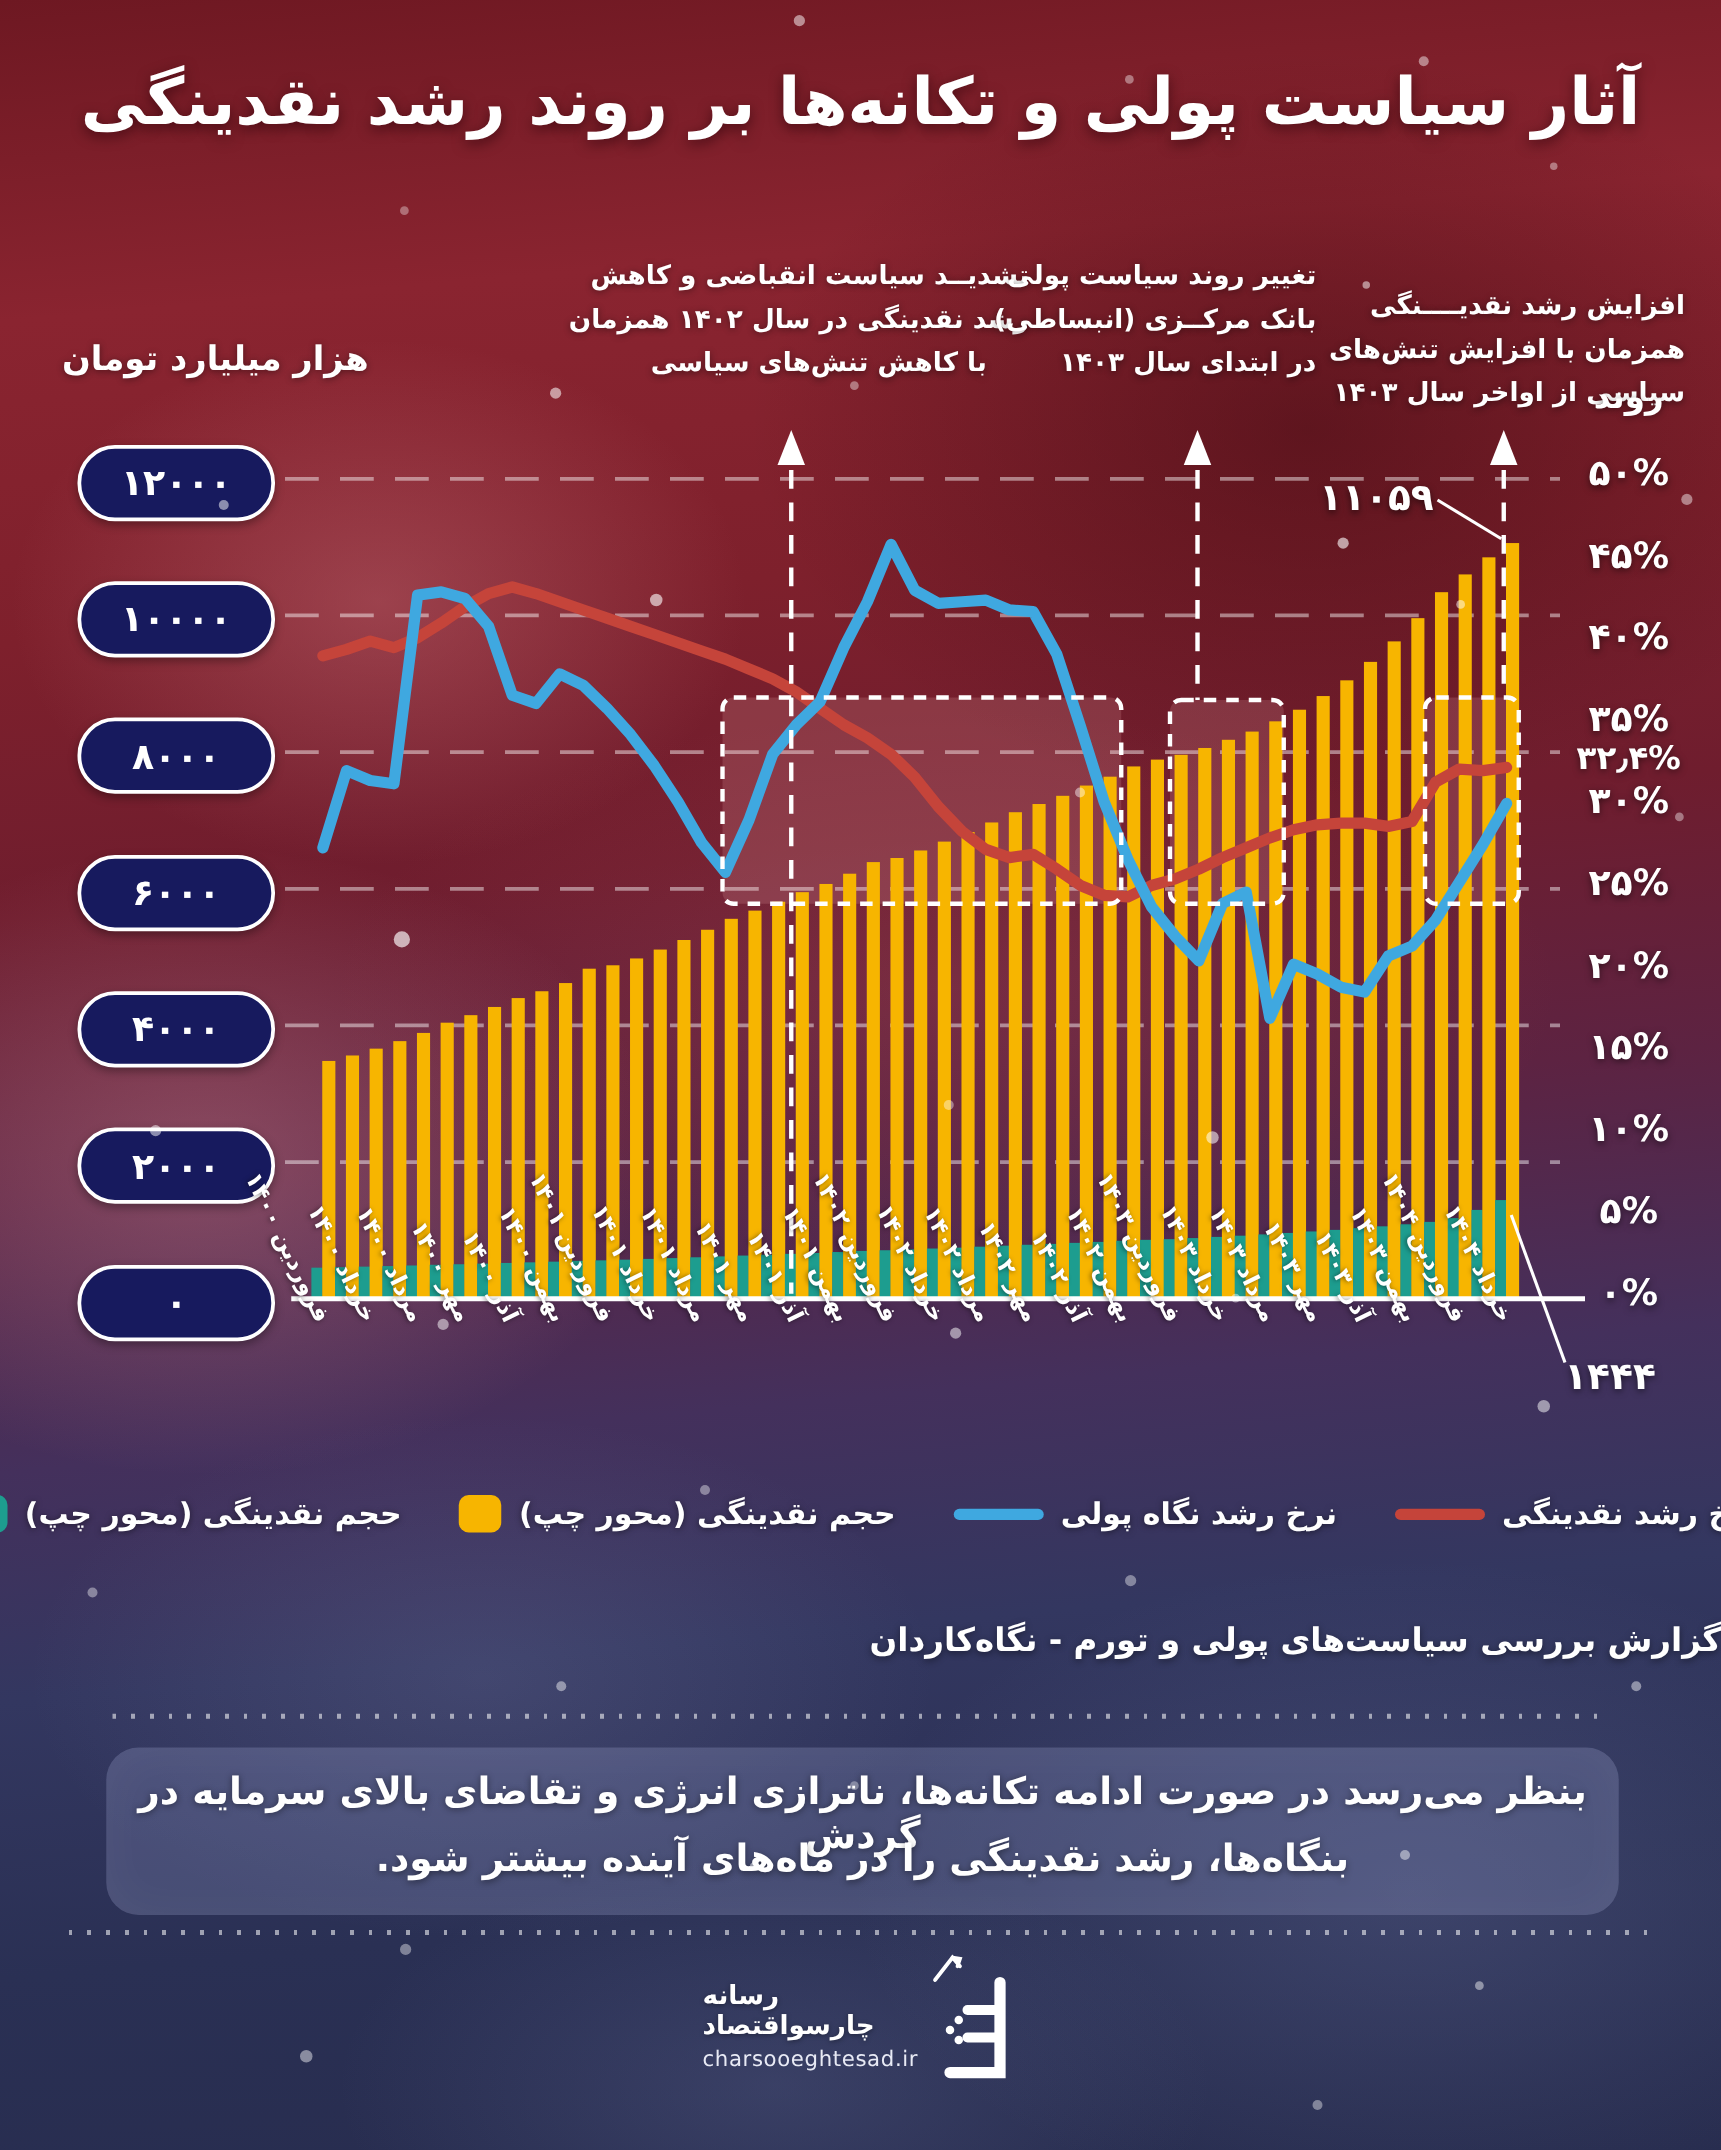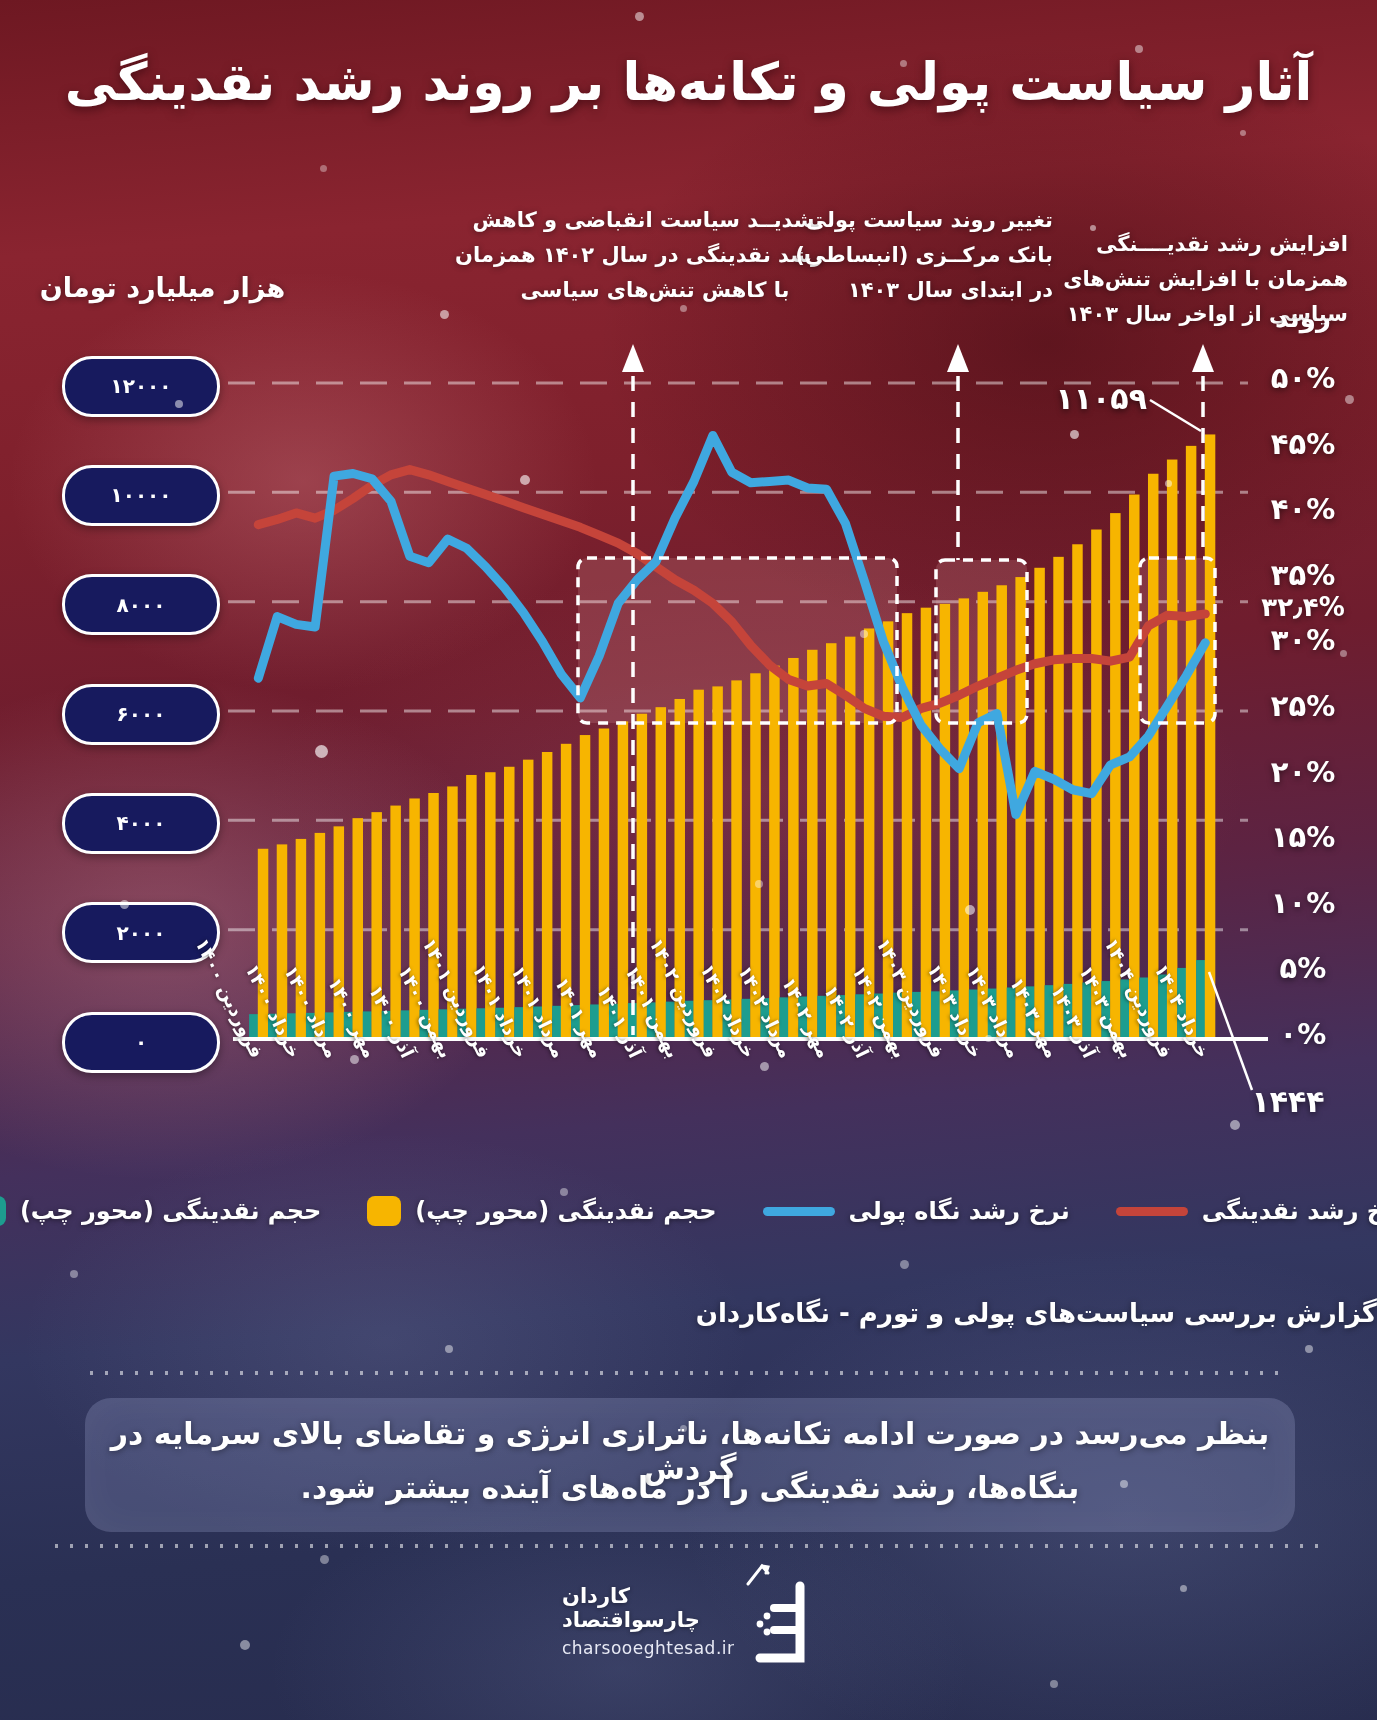--- a/index.html
+++ b/index.html
@@ -20,25 +20,25 @@
       radial-gradient(ellipse 640px 380px at 82% 88%, rgba(140,150,200,.20), transparent 70%),
       radial-gradient(ellipse 500px 260px at 45% 97%, rgba(120,128,175,.22), transparent 70%);
   }
   .txt{position:absolute;color:#fff;text-shadow:0 1px 6px rgba(0,0,0,.45);}
   #title{top:52px;left:0;right:0;text-align:center;font-size:52px;font-weight:900;letter-spacing:-1px;text-shadow:0 3px 10px rgba(40,0,8,.6);}
   .anno{position:absolute;top:203px;text-align:center;font-size:21px;font-weight:bold;line-height:35px;}
   .anno div{white-space:nowrap;}
   #anno-contraction{left:487px;width:336px;}
   #anno-policy{left:853px;width:200px;}
   #anno-liquidity{left:1126px;width:222px;margin-top:24px;}
-  #left-axis-title{top:272px;left:30px;width:265px;text-align:center;font-size:27px;font-weight:bold;}
+  #left-axis-title{top:272px;left:30px;width:265px;font-size:27px;font-weight:bold;}
   #right-axis-title{top:303px;left:1258px;width:90px;text-align:center;font-size:26px;font-weight:bold;}
   .pill{position:absolute;left:62px;width:152px;height:55px;background:#171a5e;border:3px solid #fff;border-radius:30px;
         box-shadow:0 3px 8px rgba(0,0,0,.35);display:flex;align-items:center;justify-content:center;}
-  .pill span{color:#fff;font-size:20px;font-weight:bold;direction:ltr;letter-spacing:1px;}
+  .pill span{color:#fff;font-size:29px;font-weight:bold;direction:ltr;letter-spacing:1px;}
   .rtick{position:absolute;left:1248px;width:110px;text-align:center;color:#fff;font-weight:bold;font-size:29px;
          direction:ltr;text-shadow:0 2px 6px rgba(0,0,0,.5);white-space:nowrap;}
   .rtick.small{font-size:26px;}
   .xlab{position:absolute;top:1052px;color:#fff;font-size:18.5px;font-weight:bold;white-space:nowrap;
         transform-origin:top right;transform:rotate(64deg);text-shadow:0 1px 4px rgba(0,0,0,.5);}
   #legend{position:absolute;top:1196px;left:70px;width:1240px;display:flex;flex-direction:row;justify-content:center;
           align-items:center;gap:46px;direction:rtl;}
   .leg-item{display:flex;align-items:center;gap:14px;}
   .leg-item .lab{color:#fff;font-size:24px;font-weight:bold;white-space:nowrap;text-shadow:0 1px 5px rgba(0,0,0,.5);}
   .sw-line{width:72px;height:9px;border-radius:5px;}
@@ -308,21 +308,21 @@
 
   <div id="footer-box">
     <div class="txt l1">بنظر می‌رسد در صورت ادامه تکانه‌ها، ناترازی انرژی و تقاضای بالای سرمایه در گردش</div>
     <div class="txt l2">بنگاه‌ها، رشد نقدینگی را در ماه‌های آینده بیشتر شود.</div>
   </div>
 
   <div class="dotline" id="dotline2"></div>
 
   <div id="brand">
     <div class="names">
-      <span class="fa">کاردان چارسواقتصاد</span>
+      <span class="fa">رسانه چارسواقتصاد</span>
       <span class="en">charsooeghtesad.ir</span>
     </div>
     <svg style="position:absolute;right:0;top:0;" width="86" height="120" viewBox="0 0 86 120">
       <g stroke="#fff" fill="none" stroke-linecap="round">
         <path d="M14 28 L28 10 L34 17" stroke-width="3"></path>
         <path d="M28 10 l6 1 l-2 6" stroke-width="3" fill="#fff"></path>
         <path d="M66 30 v72 h-40" stroke-width="9"></path>
         <path d="M66 52 h-26" stroke-width="8"></path>
         <path d="M66 74 h-26" stroke-width="8"></path>
         <circle cx="33" cy="60" r="3.4" fill="#fff" stroke="none"></circle>

